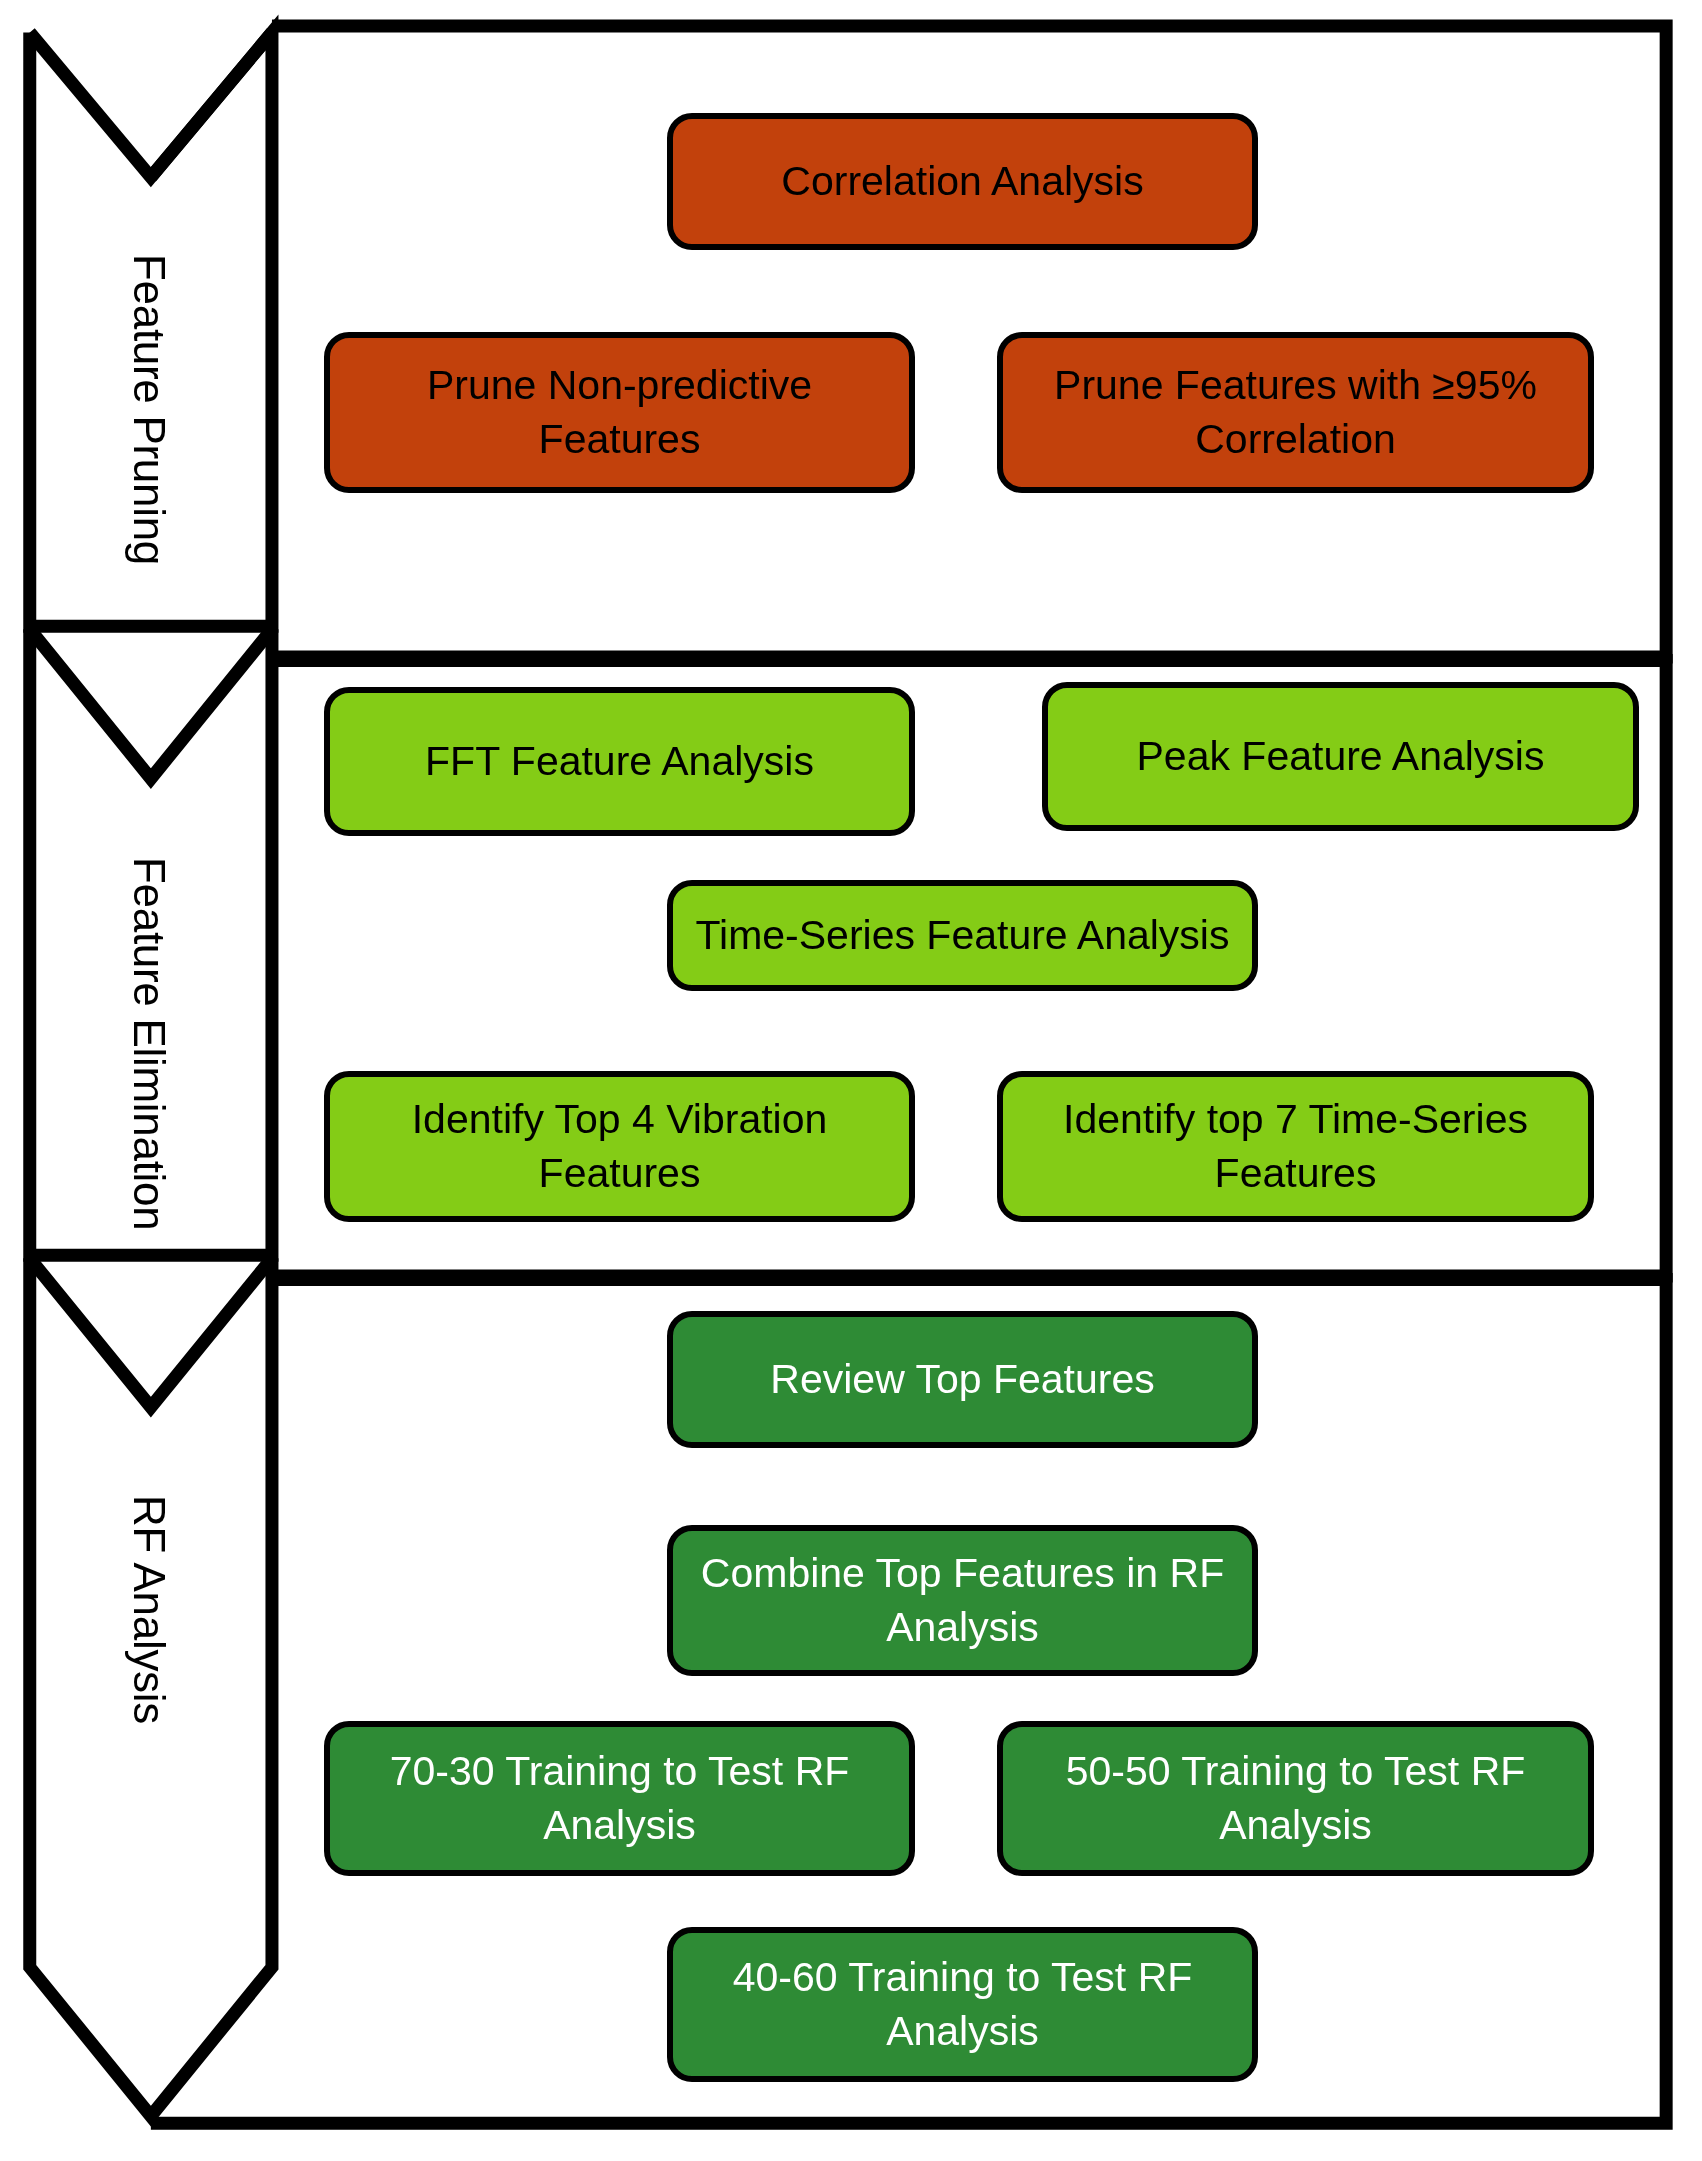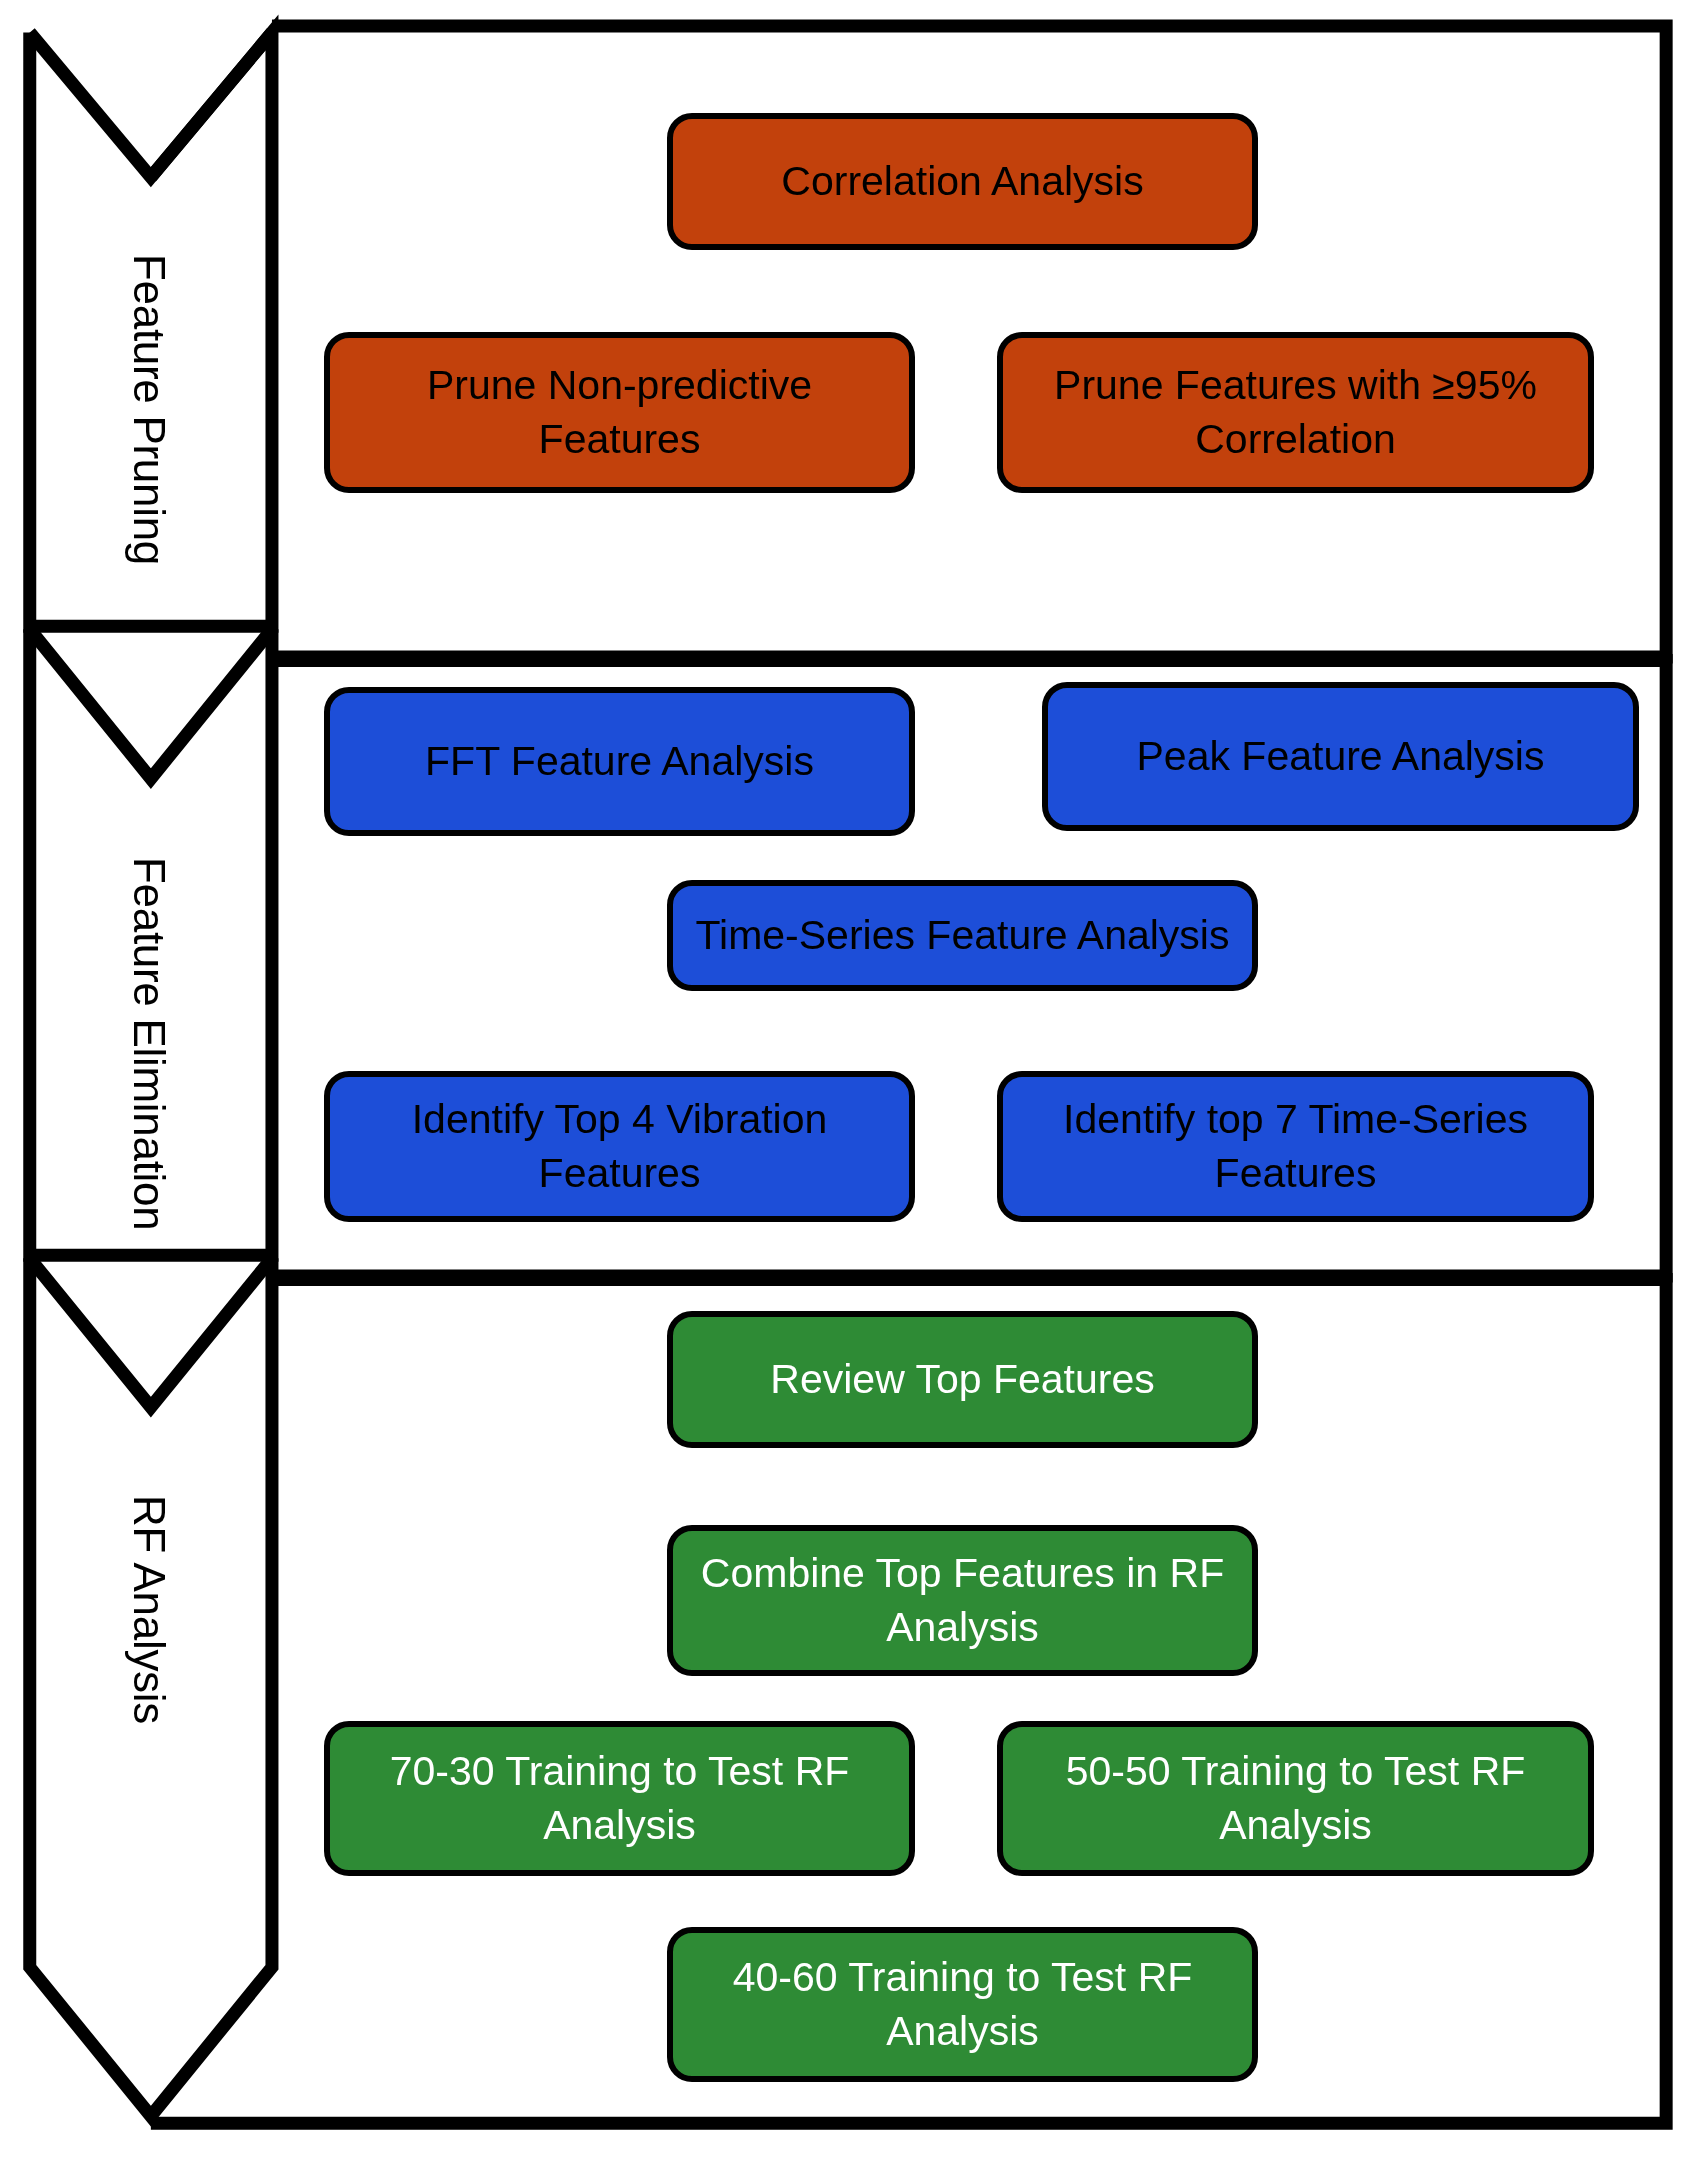--- a/index.html
+++ b/index.html
@@ -47,21 +47,21 @@
     font-size: 41px;
     line-height: 1.30;
     padding: 3.5px 10.6px;
     overflow: hidden;
   }
   .node .node-text {
     display: block;
     width: 100%;
   }
   .tone-light  { background: #c2410c; color: #000000; }
-  .tone-medium { background: #1d4ed8; color: #000000; }
+  .tone-medium { background: #84cc16; color: #000000; }
   .tone-dark   { background: #2E8B35; color: #FFFFFF; }
 </style>
 </head>
 <body>
 
 <div id="stage">
 
   <svg id="frame" viewBox="0 0 2882 3658">
 
     <polyline points="50,55 50,1060 460,1060 460,55 255,300" fill="none" stroke="#000000" stroke-width="22" stroke-linejoin="miter" stroke-linecap="butt"></polyline>

